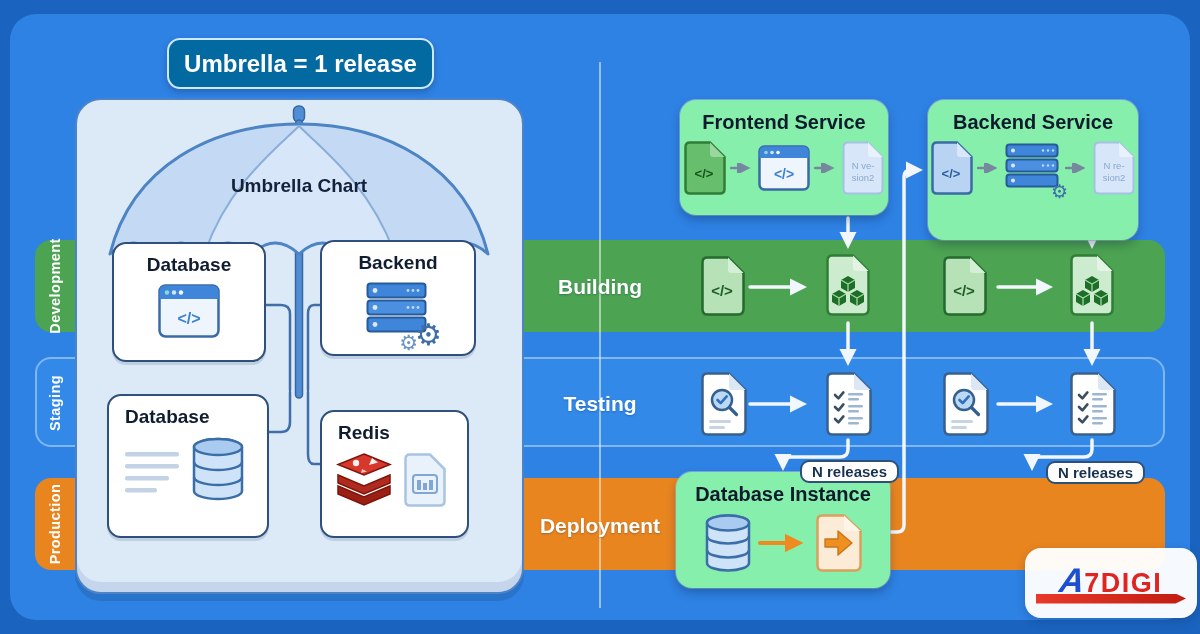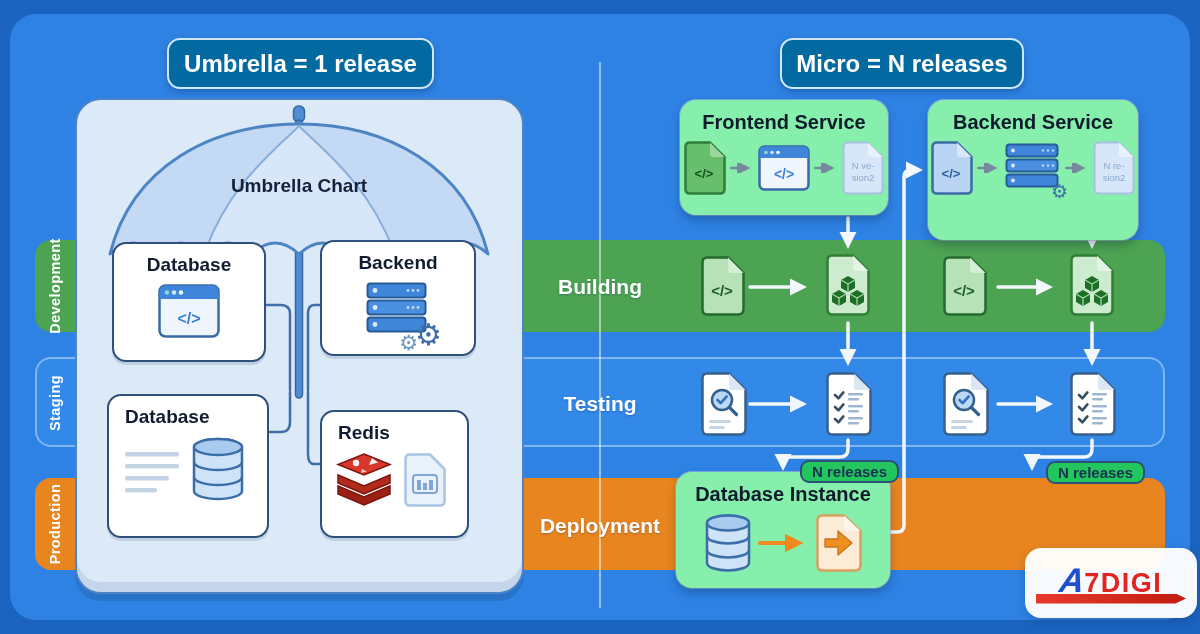--- a/index.html
+++ b/index.html
@@ -38,21 +38,21 @@
   .card{position:absolute;background:#86efac;border-radius:16px;z-index:5;display:flex;flex-direction:column;align-items:center;box-shadow:0 5px 10px rgba(8,30,64,.3),0 0 0 1px rgba(185,200,222,.55);}
   .card-fs{left:680px;top:100px;width:208px;height:115px;}
   .card-bs{left:928px;top:100px;width:210px;height:140px;}
   .card-db{left:676px;top:472px;width:214px;height:116px;}
   .card-rc{left:932px;top:470px;width:203px;height:118px;align-items:flex-start;}
   .card-title{font-size:20px;font-weight:700;color:#0f1b2c;margin-top:11px;white-space:nowrap;}
   .card-rc .card-title{margin-left:20px;}
   .icon-row{display:flex;align-items:center;gap:4px;margin-top:7px;}
   .card-rc .icon-row{margin-left:14px;}
   
-  .nbadge{position:absolute;z-index:6;background:#22c55e;border:2px solid #2e4f78;border-radius:9px;font-weight:700;font-size:15px;color:#17314f;padding:1px 10px;white-space:nowrap;}
+  .nbadge{position:absolute;z-index:6;background:#ffffff;border:2px solid #2e4f78;border-radius:9px;font-weight:700;font-size:15px;color:#17314f;padding:1px 10px;white-space:nowrap;}
   .nb-db{left:800px;top:460px;}
   .nb-rc{left:1046px;top:461px;}
   
   .overlay{position:absolute;left:0;top:0;z-index:4;pointer-events:none;}
   
   .wm{position:absolute;left:1025px;top:548px;width:172px;height:70px;background:rgba(255,255,255,.96);border-radius:16px;z-index:8;display:flex;flex-direction:column;align-items:center;justify-content:center;box-shadow:0 3px 8px rgba(20,40,80,.25);}
   .wm-logo{display:flex;align-items:baseline;font-weight:900;line-height:1;}
   .wm-a{color:#1d4fd0;font-size:34px;font-style:italic;transform:skewX(-8deg);}
   .wm-rest{color:#e02420;font-size:27px;letter-spacing:1.5px;}
   .wm-bar{width:150px;height:10px;margin-top:-3px;background:linear-gradient(90deg,#e8392a,#c11d10);clip-path:polygon(0 0,93% 0,100% 50%,93% 100%,0 100%);}
@@ -86,21 +86,20 @@
   <div class="env-label" style="left:55px;top:403px;">Staging</div>
   <div class="env-label" style="left:55px;top:524px;">Production</div>
 
   <div class="axis-line"></div>
 
   <div class="row-label" style="top:275px;">Building</div>
   <div class="row-label" style="top:392px;">Testing</div>
   <div class="row-label" style="top:514px;">Deployment</div>
 
   <div class="hbadge hb-umbrella">Umbrella = 1 release</div>
-  <div class="hbadge hb-micro">Micro = N releases</div>
 
   
   <div class="panel">
     <svg class="panel-art" width="445" height="492" viewBox="0 0 445 492">
 
       <g stroke="#3f6ea8" stroke-width="2.5" fill="none" stroke-linecap="round">
         <path d="M185 205 H204 Q213 205 213 214 V290"></path>
         <path d="M243 205 H237 Q231 205 231 214 V290"></path>
         <path d="M188 332 H204 Q213 332 213 322 V292"></path>
         <path d="M243 364 H237 Q231 364 231 354 V292"></path>

